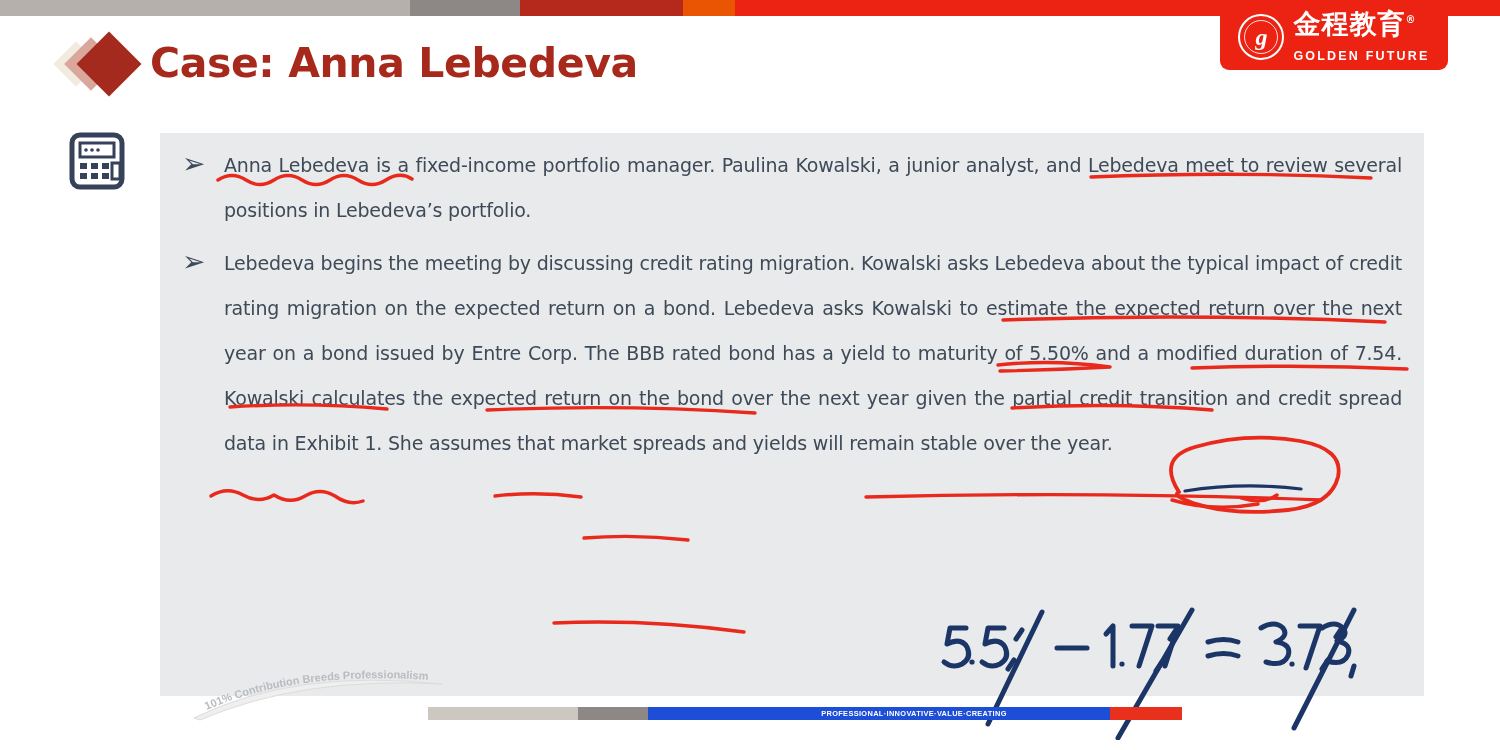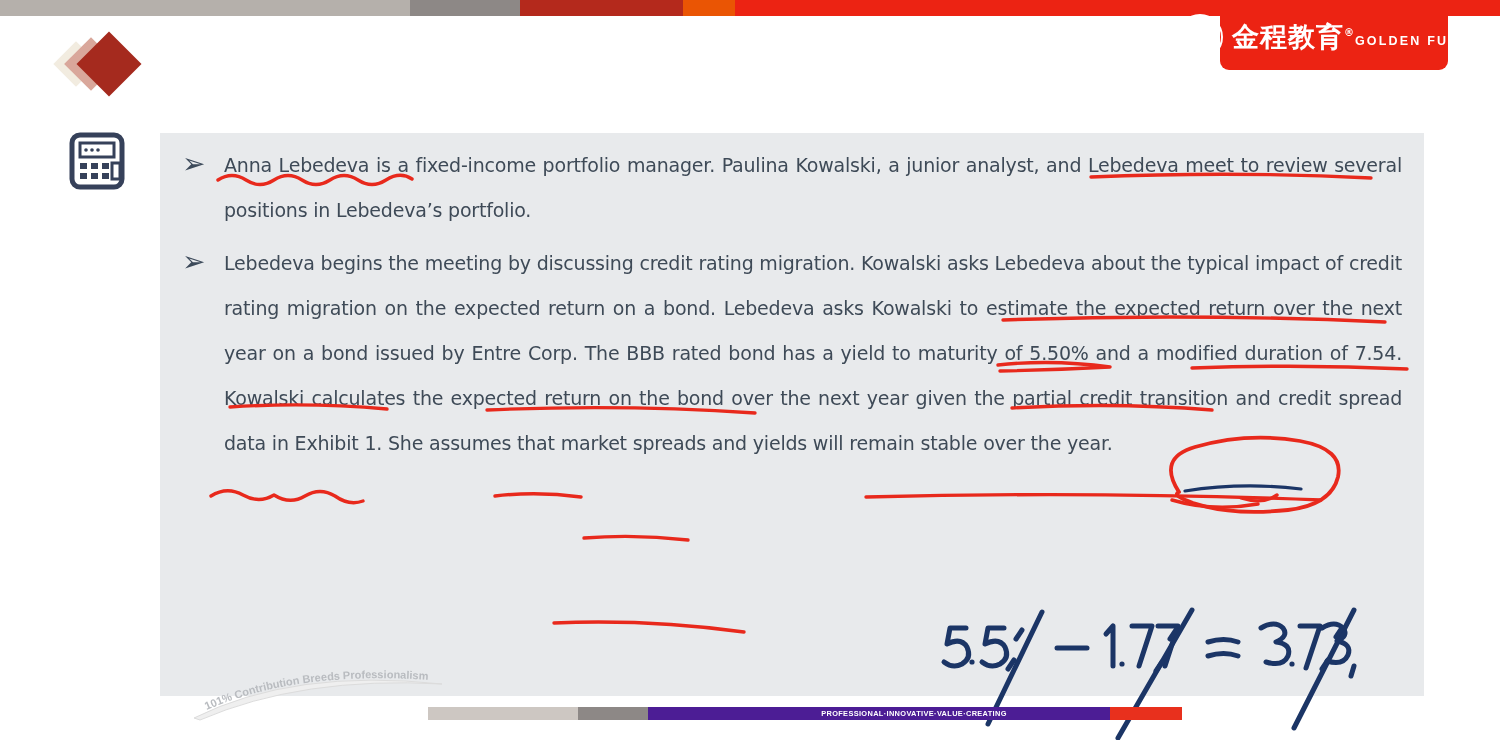--- a/index.html
+++ b/index.html
@@ -44,21 +44,21 @@
   #logo-seal::after {
     content: "";
     position: absolute; left: 4px; top: 4px; right: 4px; bottom: 4px;
     border-radius: 50%;
     border: 1px solid rgba(255,255,255,.85);
   }
   #logo-seal .mono {
     color: #fff; font-size: 24px; font-family: "Liberation Serif", serif;
     font-style: italic; font-weight: bold; line-height: 1; z-index: 2;
   }
-  #logo-text { display: flex; flex-direction: row; align-items: flex-start; }
+  #logo-text { display: flex; flex-direction: column; align-items: flex-start; }
   #logo-cn {
     color: #ffffff; font-size: 27px; font-weight: bold; letter-spacing: 1px;
     line-height: 1.05; font-family: "DejaVu Sans", sans-serif;
     white-space: nowrap;
   }
   #logo-reg { font-size: 10px; vertical-align: super; }
   #logo-en {
     color: #ffffff; font-size: 12.5px; font-weight: bold; letter-spacing: 2.2px;
     line-height: 1.2; margin-top: 11px; white-space: nowrap;
   }
@@ -104,21 +104,21 @@
 
   
   #annot { position: absolute; left: 0; top: 0; width: 1500px; height: 750px; pointer-events: none; }
 
   
   #footer-arc { position: absolute; left: 190px; top: 662px; width: 330px; height: 60px; }
   #footer-bar { position: absolute; left: 428px; top: 707px; width: 752px; height: 13px; display: flex; align-items: center; }
   .fbar-seg { height: 13px; }
   .fb-1 { width: 150px; background: #cdc7c2; }
   .fb-2 { width: 70px;  background: #8d8886; }
-  .fb-3 { flex: 1; background: #4c1d95; position: relative; display: flex; align-items: center; justify-content: center; }
+  .fb-3 { flex: 1; background: #1d4ed8; position: relative; display: flex; align-items: center; justify-content: center; }
   #footer-tag {
     color: #ffffff; font-size: 7.4px; font-weight: bold; letter-spacing: .35px;
     white-space: nowrap; font-family: "Liberation Sans", sans-serif;
   }
   #footer-bar-right { position: absolute; left: 1110px; top: 707px; width: 72px; height: 13px; background: #e8301d; }
 </style>
 </head>
 <body>
 
 <div id="slide">
@@ -140,20 +140,21 @@
       <div id="logo-en">GOLDEN  FUTURE</div>
     </div>
   </div>
 
   <div id="title-row">
     <div id="title-diamond">
       <span class="dia dia-a"></span>
       <span class="dia dia-b"></span>
       <span class="dia dia-c"></span>
     </div>
+    <div id="page-title">Case: Anna Lebedeva</div>
   </div>
 
   <div id="calc-icon">
     <svg width="58" height="58" viewBox="0 0 58 58">
       <rect x="4" y="3" width="50" height="52" rx="8" ry="8" fill="none" stroke="#36415a" stroke-width="5"></rect>
       <rect x="12" y="11" width="34" height="14" fill="none" stroke="#36415a" stroke-width="3"></rect>
       <circle cx="18" cy="18" r="1.8" fill="#36415a"></circle>
       <circle cx="24" cy="18" r="1.8" fill="#36415a"></circle>
       <circle cx="30" cy="18" r="1.8" fill="#36415a"></circle>
       <rect x="12" y="31" width="7" height="6" fill="#36415a"></rect>

